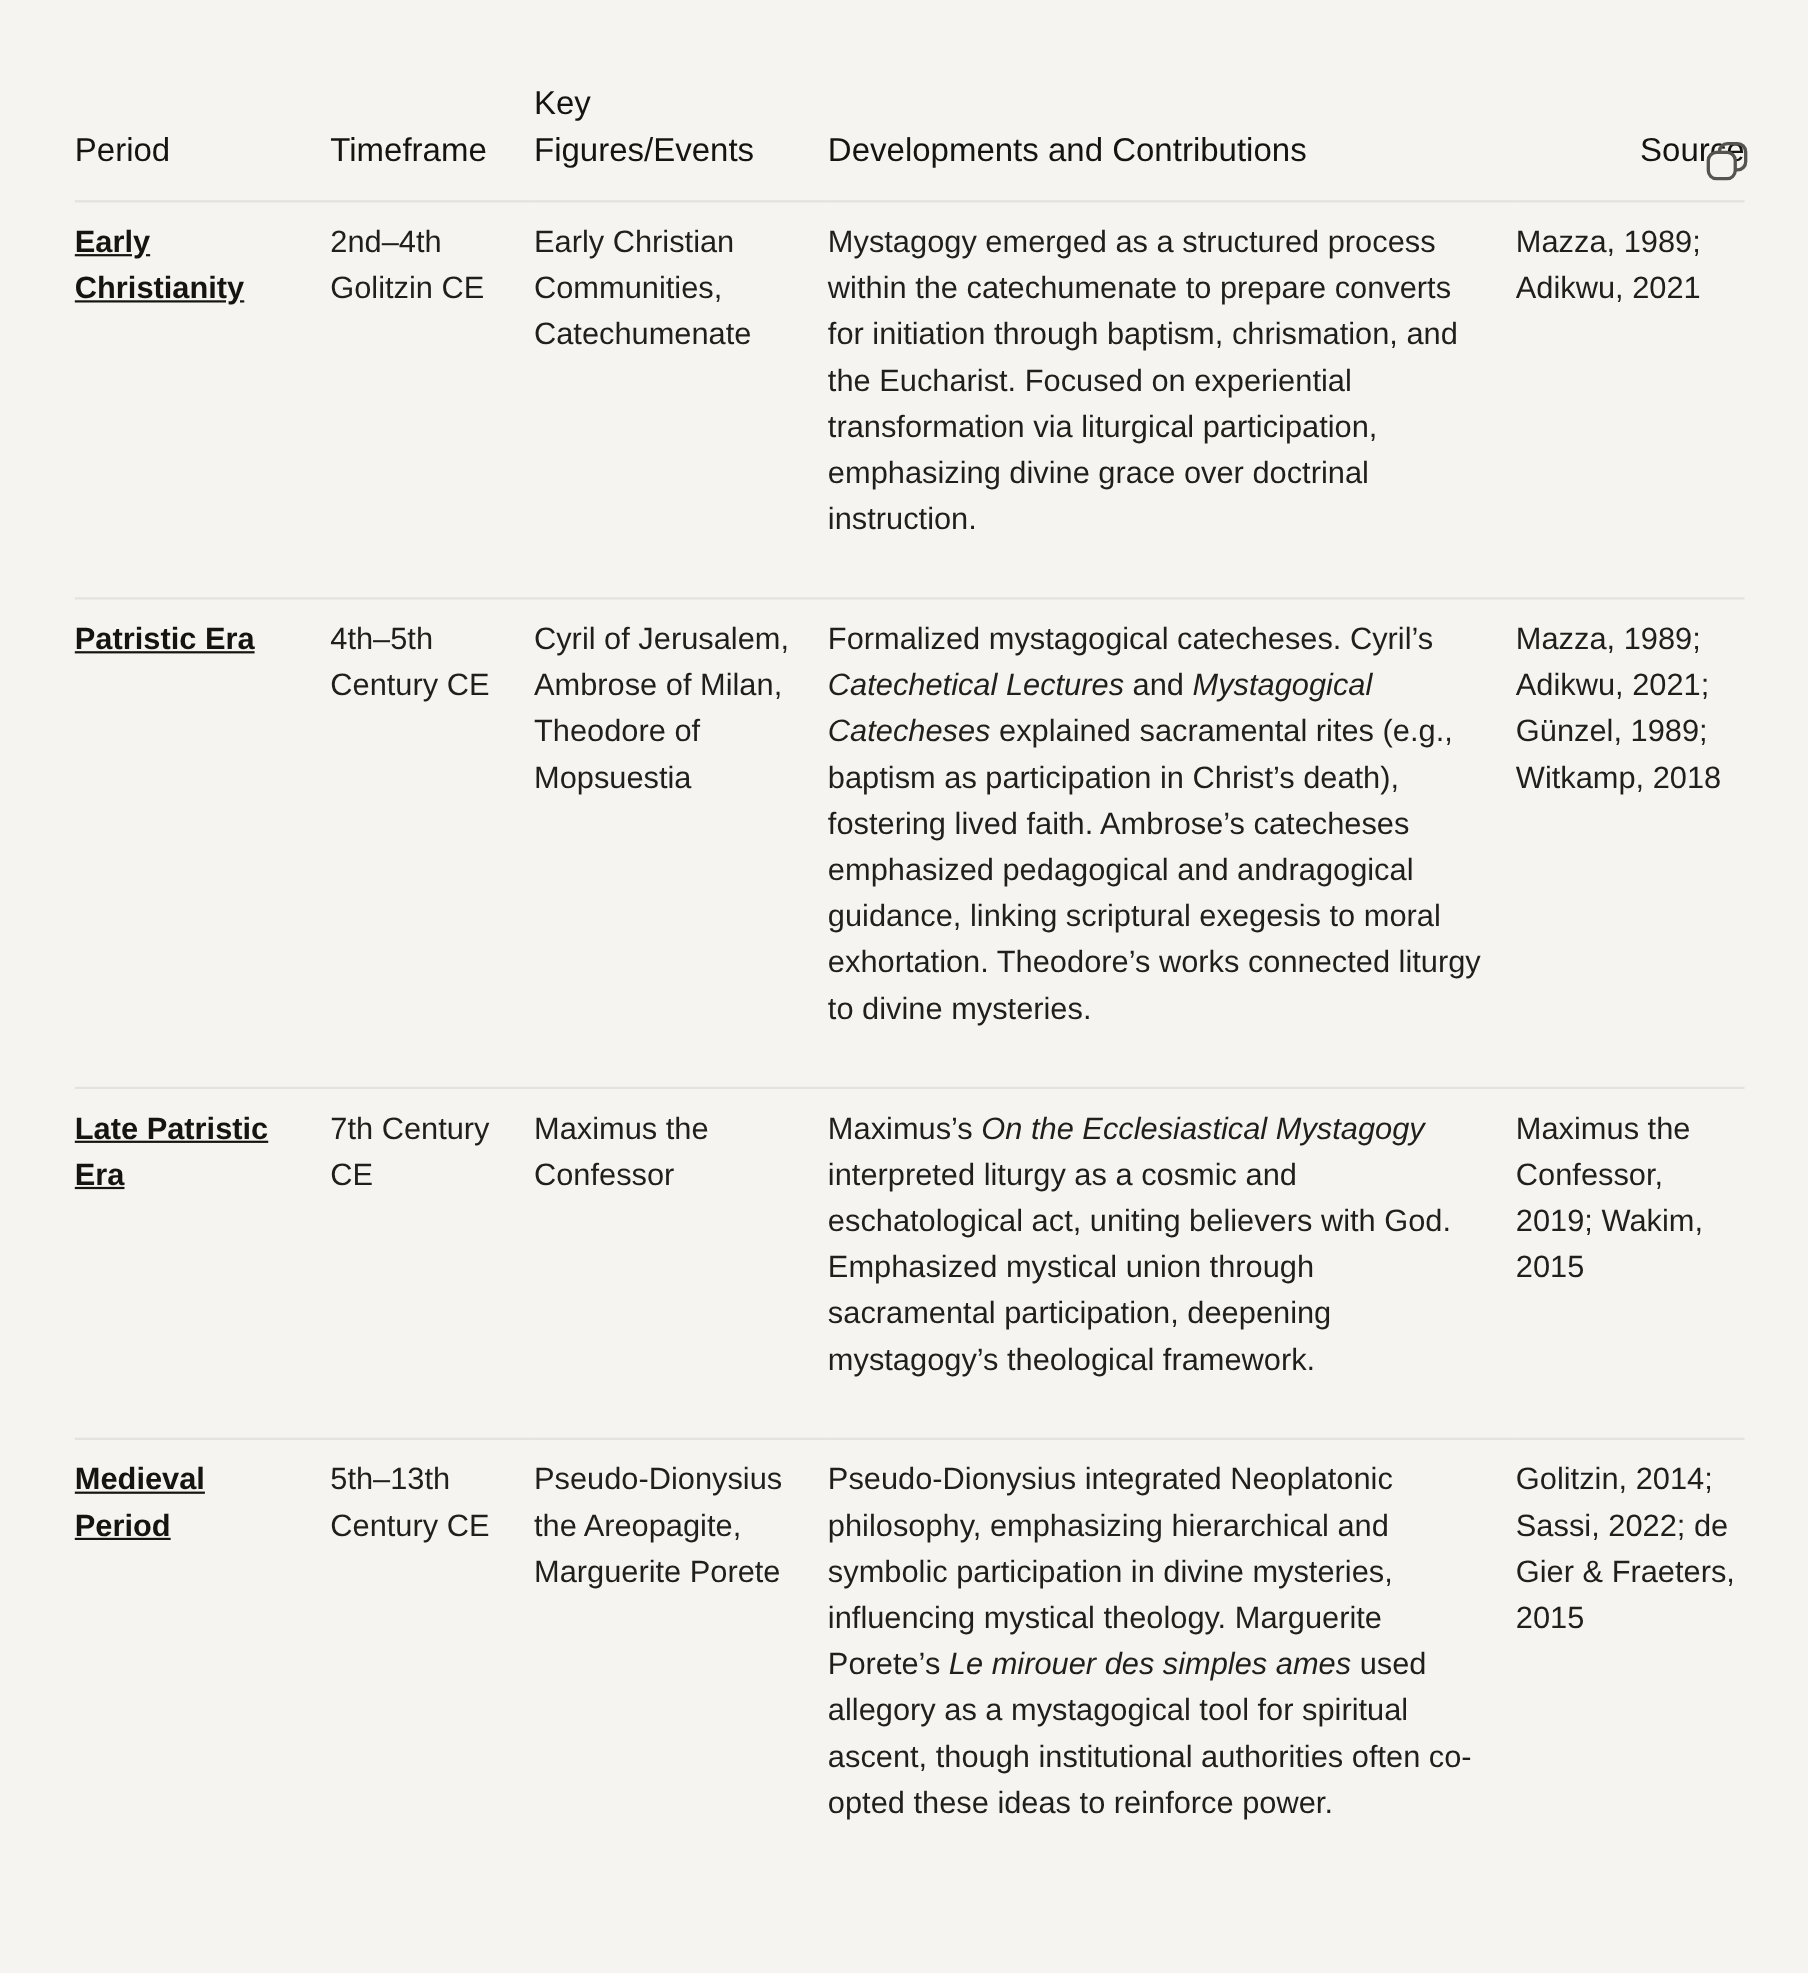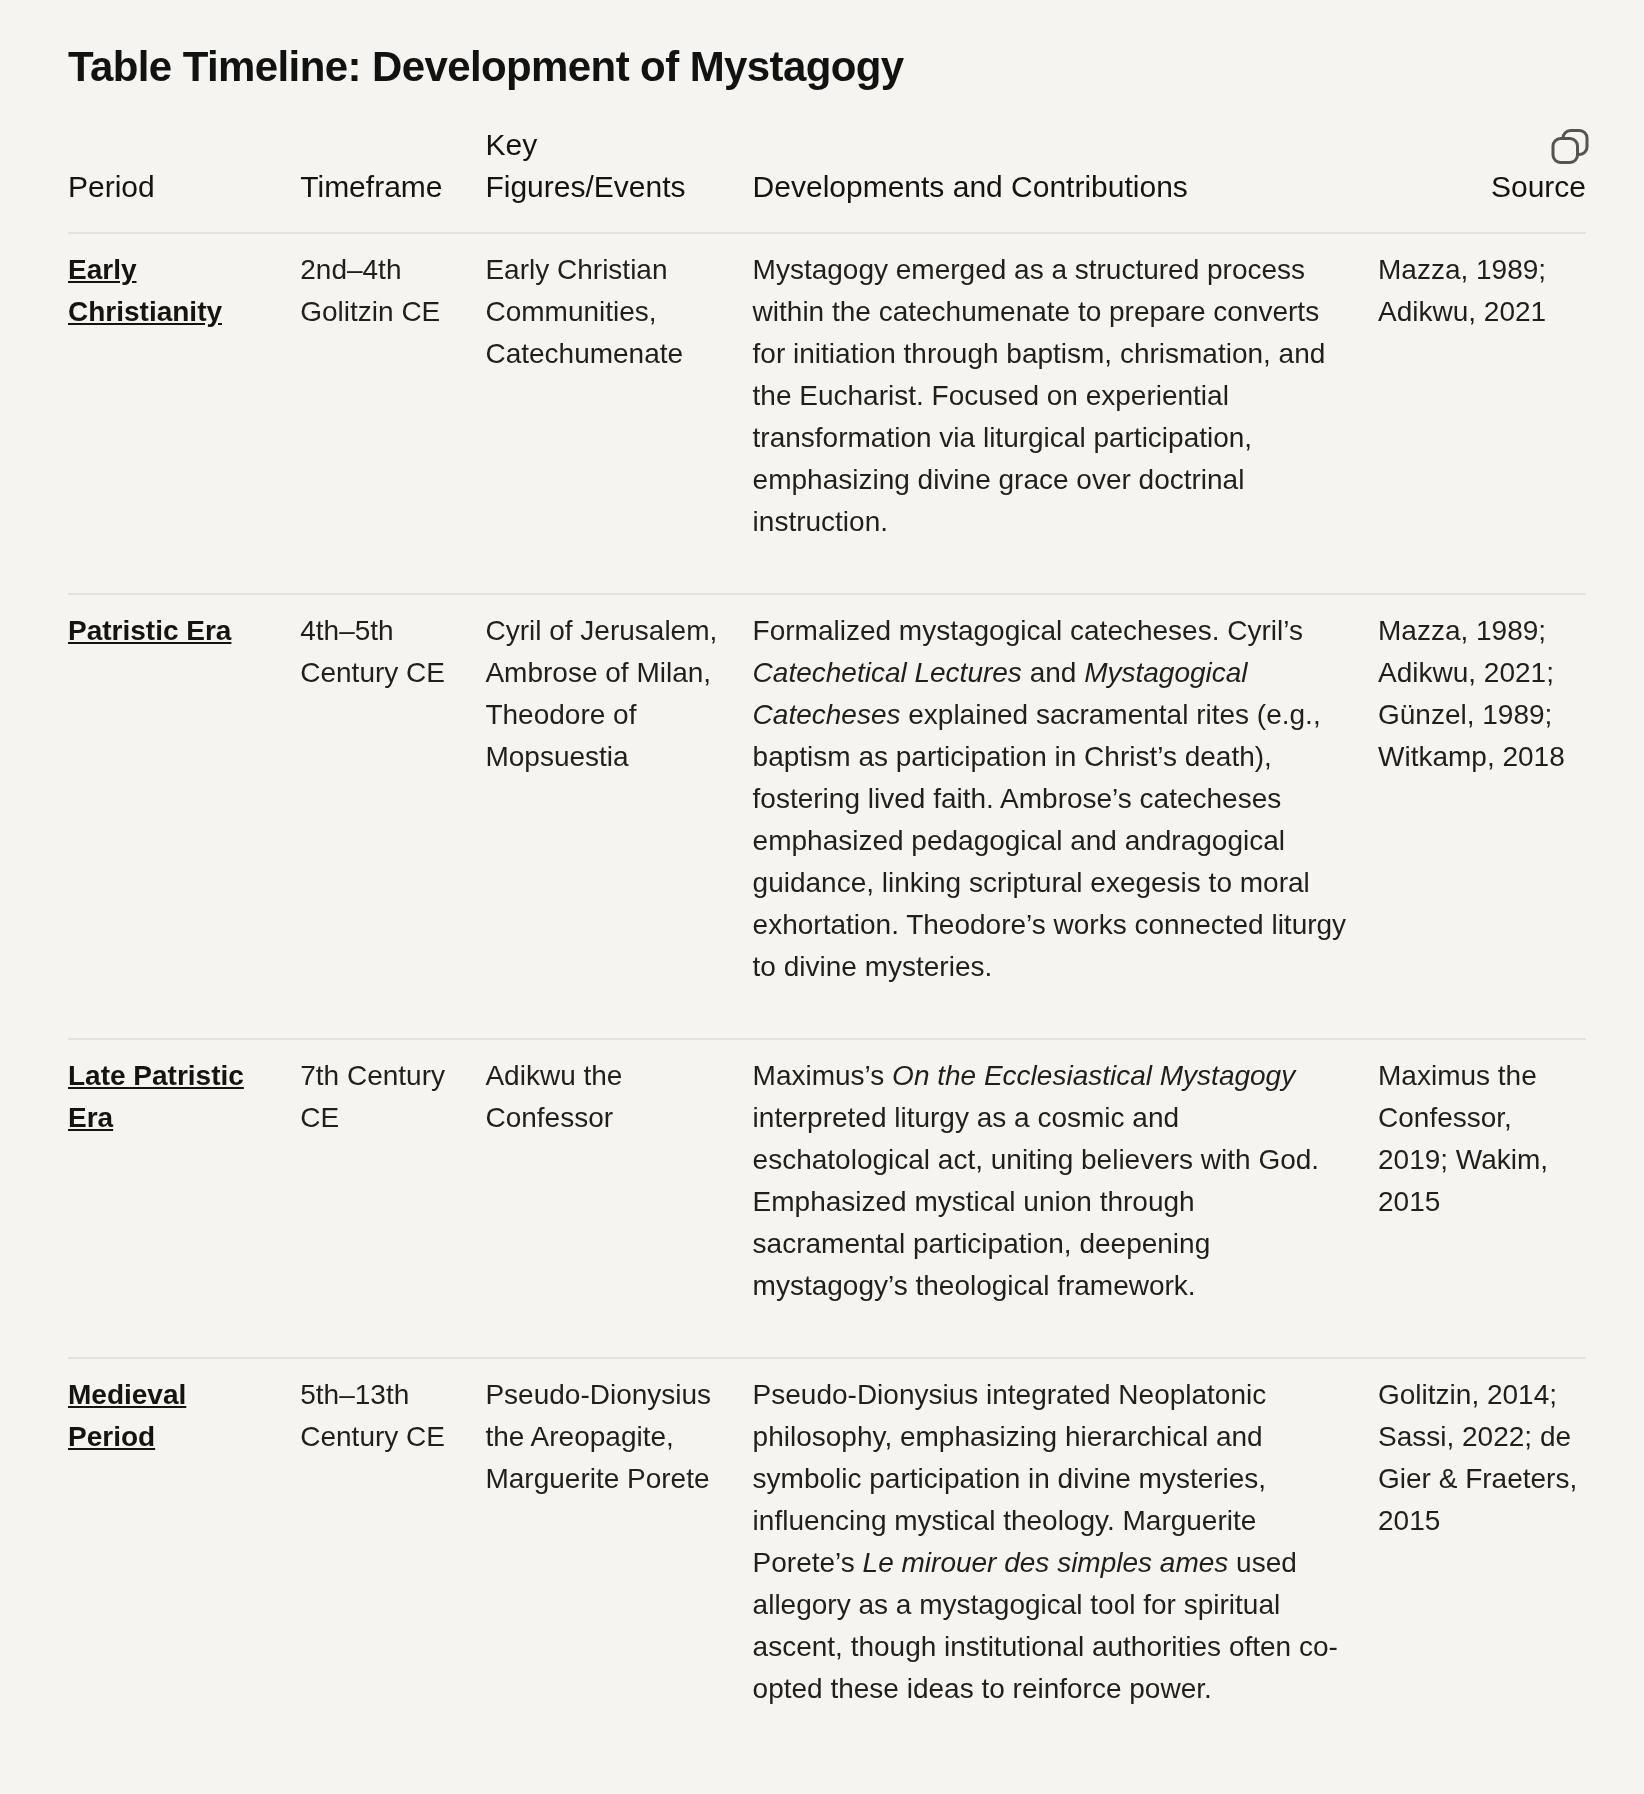--- a/index.html
+++ b/index.html
@@ -67,21 +67,20 @@
   }
   tbody td:last-child { padding-right: 0; margin-top: 43px; }
   td.period-col { font-weight: 700; color: #15140F; text-decoration: underline; }
   td em { font-style: italic; }
 </style>
 </head>
 <body>
 
 <div class="page">
 
-  <h1 class="page-title">Table Timeline: Development of Mystagogy</h1>
 
   <button class="copy-btn">
     <svg width="40" height="36" viewBox="0 0 40 36" fill="none" xmlns="http://www.w3.org/2000/svg">
       <rect x="13" y="2.5" width="24" height="24" rx="7.5" stroke="#57534E" stroke-width="3" fill="none"></rect>
       <rect x="3" y="10.5" width="24.5" height="24" rx="7.5" stroke="#57534E" stroke-width="3" fill="#F5F4F0"></rect>
     </svg>
   </button>
 
   <table class="timeline">
     <colgroup>
@@ -111,21 +110,21 @@
         <tr>
           <td class="period-col">Patristic Era</td>
           <td>4th–5th Century CE</td>
           <td>Cyril of Jerusalem, Ambrose of Milan, Theodore of Mopsuestia</td>
           <td><span>Formalized mystagogical catecheses. Cyril’s </span><em>Catechetical Lectures</em><span> and </span><em>Mystagogical Catecheses</em><span> explained sacramental rites (e.g., baptism as participation in Christ’s death), fostering lived faith. Ambrose’s catecheses emphasized pedagogical and andragogical guidance, linking scriptural exegesis to moral exhortation. Theodore’s works connected liturgy to divine mysteries.</span></td>
           <td>Mazza, 1989; Adikwu, 2021; Günzel, 1989; Witkamp, 2018</td>
         </tr>
         <tr>
           <td class="period-col">Late Patristic Era</td>
           <td>7th Century CE</td>
-          <td>Adikwu the Confessor</td>
+          <td>Maximus the Confessor</td>
           <td><span>Maximus’s </span><em>On the Ecclesiastical Mystagogy</em><span> interpreted liturgy as a cosmic and eschatological act, uniting believers with God. Emphasized mystical union through sacramental participation, deepening mystagogy’s theological framework.</span></td>
           <td>Maximus the Confessor, 2019; Wakim, 2015</td>
         </tr>
         <tr>
           <td class="period-col">Medieval Period</td>
           <td>5th–13th Century CE</td>
           <td>Pseudo-Dionysius the Areopagite, Marguerite Porete</td>
           <td><span>Pseudo-Dionysius integrated Neoplatonic philosophy, emphasizing hierarchical and symbolic participation in divine mysteries, influencing mystical theology. Marguerite Porete’s </span><em>Le mirouer des simples ames</em><span> used allegory as a mystagogical tool for spiritual ascent, though institutional authorities often co-opted these ideas to reinforce power.</span></td>
           <td>Golitzin, 2014; Sassi, 2022; de Gier &amp; Fraeters, 2015</td>
         </tr>

